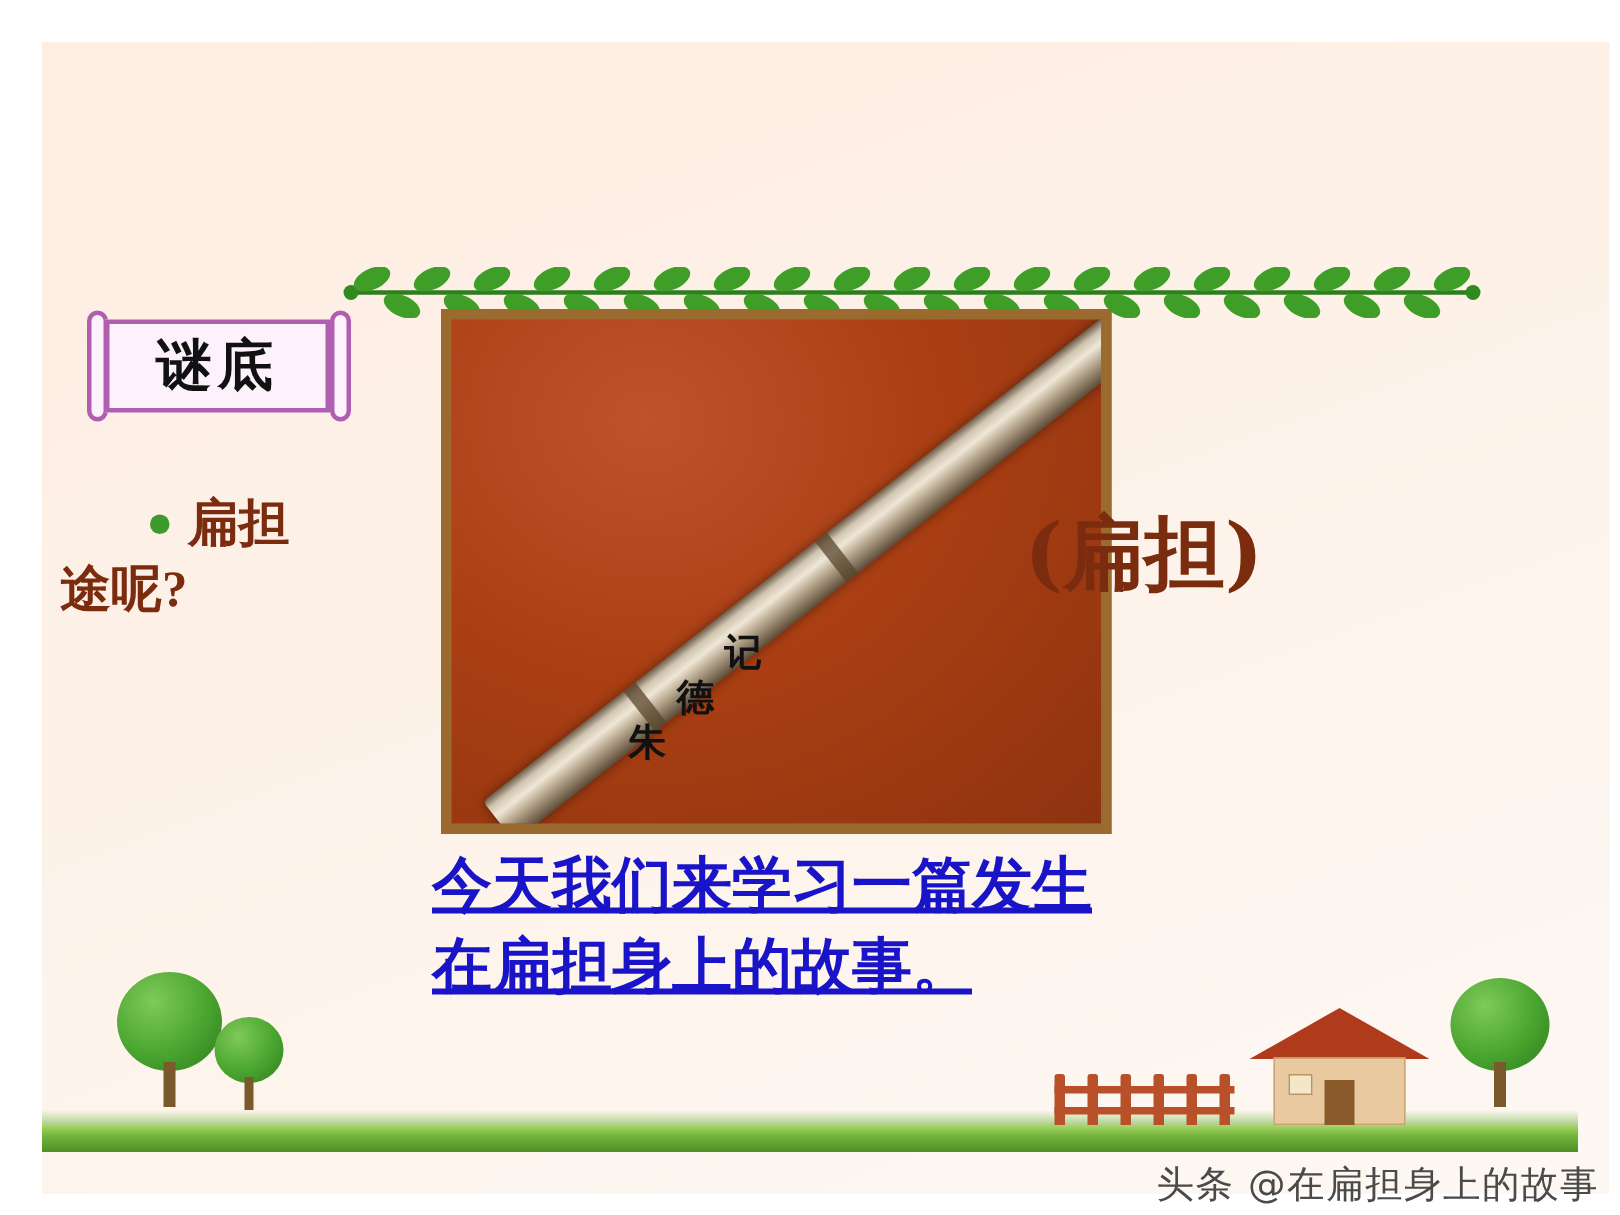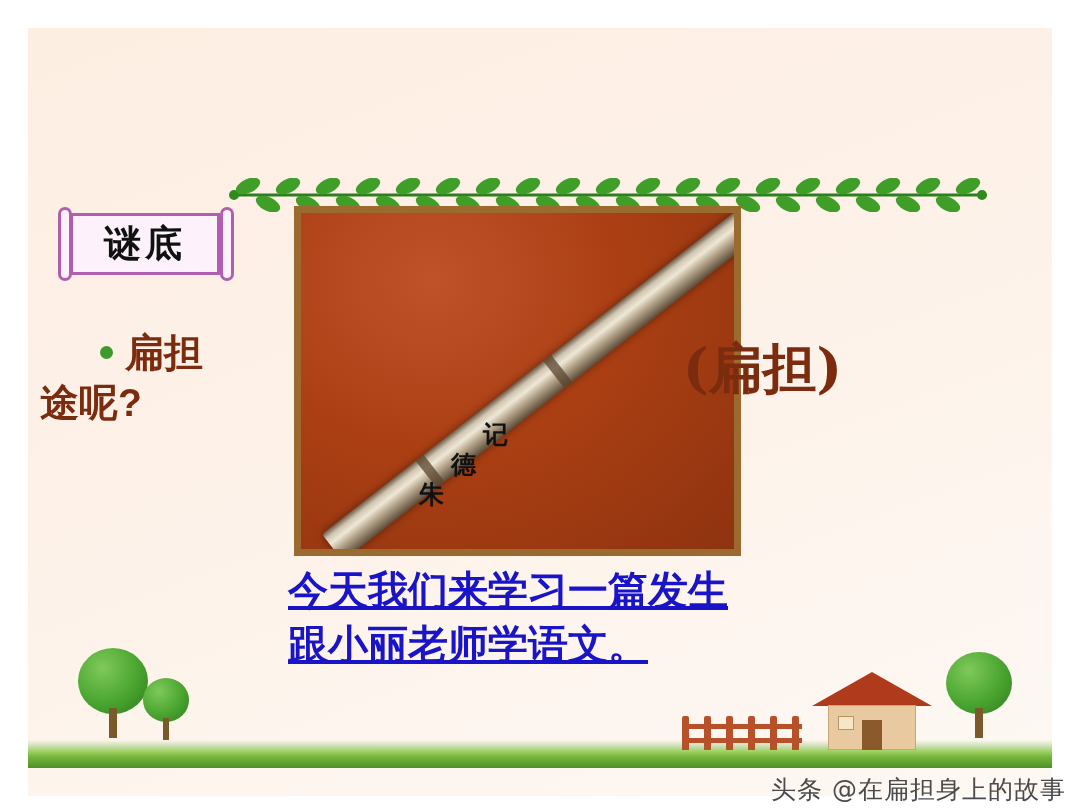--- a/index.html
+++ b/index.html
@@ -8,20 +8,21 @@
     font-family:"Liberation Serif", serif;
     background:#ffffff;
     overflow:hidden;
   }
   #slide{
     position:absolute;
     left:28px;top:28px;
     width:1024px;height:768px;
     background:linear-gradient(160deg,#fdeee2 0%,#fdf0e6 30%,#fdf3ea 55%,#fdf6f0 80%,#fdf8f3 100%);
     overflow:hidden;
+    padding-left:21px;
   }
 
   
   .vine{
     position:absolute;
     left:200px; top:150px;
     width:760px; height:34px;
   }
 
   
@@ -57,24 +58,24 @@
     letter-spacing:4px;
     font-family:"DejaVu Sans", sans-serif;
   }
 
   
   .q-block{
     position:absolute;
     left:10px; top:300px;
     width:240px;
     color:#7b2b0e;
-    font-size:39px;
+    font-size:34px;
     line-height:1.28;
     font-weight:bold;
-    font-family:Liberation Sans, sans-serif;
+    font-family:Liberation Serif, serif;
   }
   .q-line1{display:flex;align-items:center;padding-left:62px;}
   .bullet{
     width:13px;height:13px;border-radius:50%;
     background:#3f9a2e;
     display:inline-block;
     margin-right:12px;
     flex:none;
   }
   .q-line2,.q-line3{padding-left:2px;}
@@ -292,21 +293,21 @@
         <span class="pc pc2">德</span>
         <span class="pc pc3">朱</span>
       </div>
     </div>
   </div>
 
   <div class="answer">(扁担)</div>
 
   <div class="caption">
     <div>今天我们来学习一篇发生</div>
-    <div>跟小丽老师学语文。</div>
+    <div>在扁担身上的故事。</div>
   </div>
 
   <div class="ground-shade"></div>
   <div class="ground"></div>
 
   <div class="tree" style="left:50px;bottom:58px;width:70px;height:90px;">
     <div class="crown" style="width:70px;height:66px;"></div>
     <div class="trunk" style="left:31px;top:60px;width:8px;height:30px;"></div>
   </div>
   <div class="tree" style="left:115px;bottom:56px;width:46px;height:62px;">

